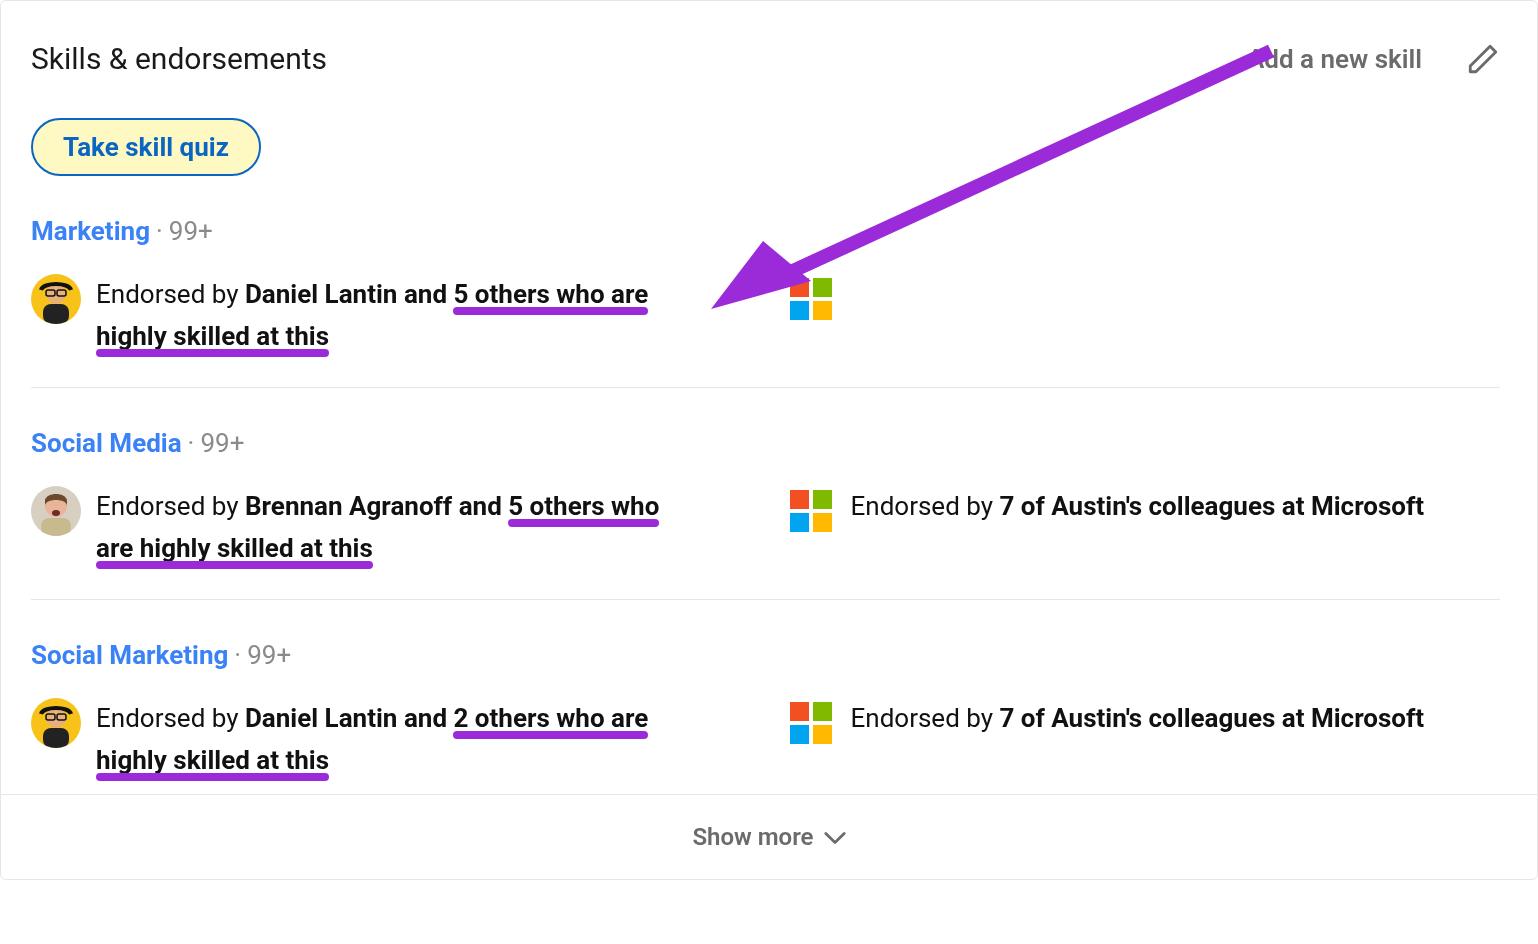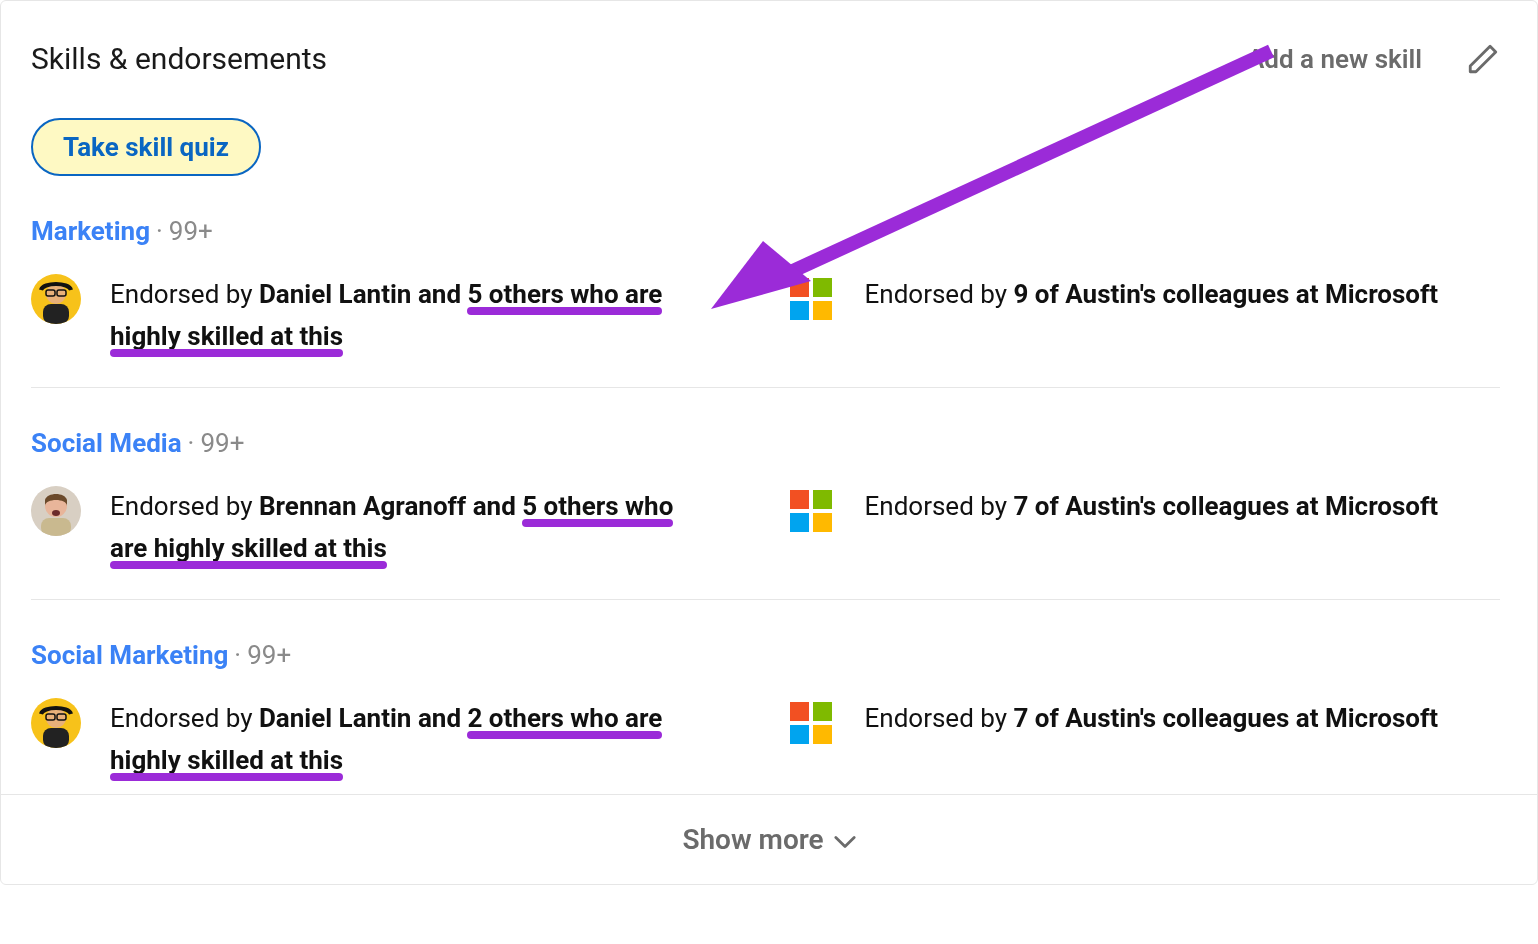--- a/index.html
+++ b/index.html
@@ -86,21 +86,21 @@
     font-weight: 400;
   }
   .endorse-row {
     display: flex;
     gap: 40px;
     margin-top: 28px;
   }
   .endorse-col {
     display: flex;
     align-items: flex-start;
-    gap: 29px;
+    gap: 15px;
     flex: 1 1 0;
     min-width: 0;
   }
   .avatar {
     flex: 0 0 50px;
     width: 50px;
     height: 50px;
     border-radius: 50%;
     overflow: hidden;
     display: block;
@@ -136,21 +136,21 @@
     right: 0;
     bottom: -6px;
     height: 8px;
     background: #9b2bd8;
     border-radius: 4px;
   }
   .show-more-bar {
     border-top: 1px solid #e6e6e6;
     text-align: right;
     padding: 28px 0 28px 0;
-    font-size: 28px;
+    font-size: 24px;
     font-weight: 600;
     color: #6b6b6b;
     cursor: pointer;
     display: flex;
     align-items: center;
     justify-content: center;
     gap: 10px;
   }
   .chevron-down {
     width: 22px;
@@ -208,23 +208,20 @@
         </div>
         <div class="endorse-col">
           <span class="ms-logo">
             <svg viewBox="0 0 50 50" width="50" height="50">
               <rect x="4" y="4" width="19" height="19" fill="#f25022"></rect>
               <rect x="27" y="4" width="19" height="19" fill="#7fba00"></rect>
               <rect x="4" y="27" width="19" height="19" fill="#00a4ef"></rect>
               <rect x="27" y="27" width="19" height="19" fill="#ffb900"></rect>
             </svg>
           </span>
-          <div class="endorse-text">
-            <span class="lead">Endorsed by </span><span class="bold">9 of Austin's colleagues at Microsoft</span>
-          </div>
         </div>
       </div>
     </div>
 
     
     <div class="skill-block">
       <div class="skill-title-row">
         <span class="skill-name">Social Media</span>
         <span class="skill-sep">·</span>
         <span class="skill-count">99+</span>

